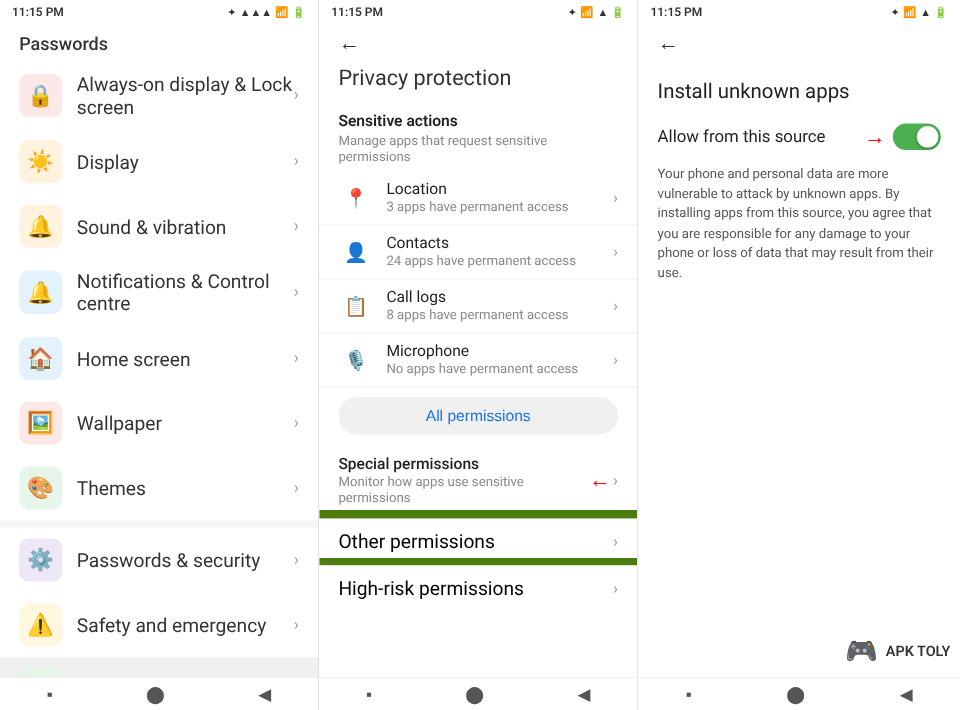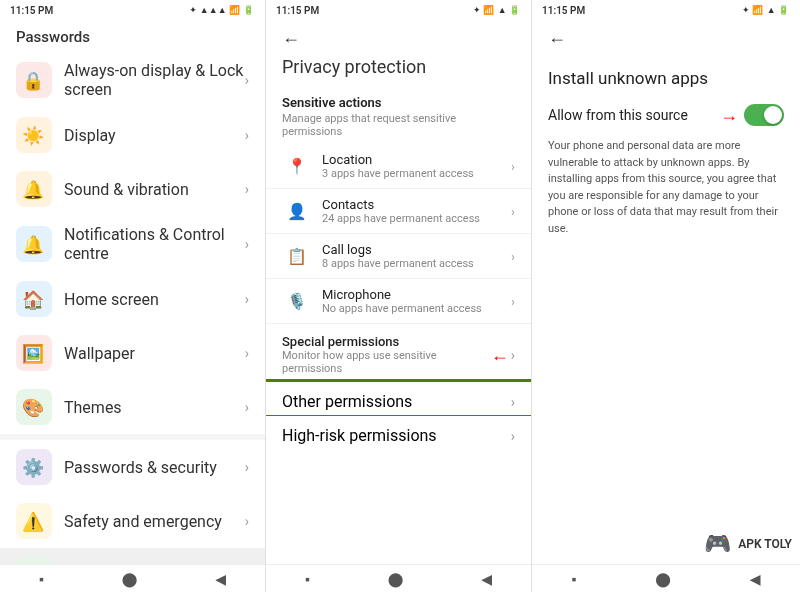--- a/index.html
+++ b/index.html
@@ -152,26 +152,26 @@
     }
 
     .special-perm-section {
       padding: 10px 16px 4px;
     }
     .special-perm-section .sp-title { font-size: 13px; font-weight: 500; color: #222; }
     .special-perm-section .sp-sub { font-size: 11px; color: #888; }
 
     .other-perm-section {
       padding: 10px 16px 4px;
-      border-top: 3px solid #4d7c0f;
+      border-top: 7px solid #4d7c0f;
     }
 
     .high-risk-section {
       padding: 10px 16px 4px;
-      border-top: 1px solid #4d7c0f;
+      border-top: 6px solid #4d7c0f;
     }
 
     
     .panel3 { width: 268px; border-right: none; }
 
     .install-content { padding: 12px 16px; }
     .install-title { font-size: 17px; font-weight: 400; color: #222; margin-bottom: 16px; }
 
     .allow-row {
       display: flex;
@@ -373,20 +373,21 @@
 
     <div class="perm-item">
       <div class="perm-icon">🎙️</div>
       <div class="perm-text">
         <div class="pname">Microphone</div>
         <div class="psub">No apps have permanent access</div>
       </div>
       <span class="perm-chevron">›</span>
     </div>
 
+    <button class="all-permissions-btn">All permissions</button>
 
     <div class="special-perm-section">
       <div style="display:flex;align-items:center;justify-content:space-between;">
         <div>
           <div class="sp-title">Special permissions</div>
           <div class="sp-sub">Monitor how apps use sensitive permissions</div>
         </div>
         <span style="display:flex;align-items:center;">
           <span style="color:red;font-size:18px;margin-right:2px;">←</span>
           <span style="color:#999;font-size:14px;">›</span>

